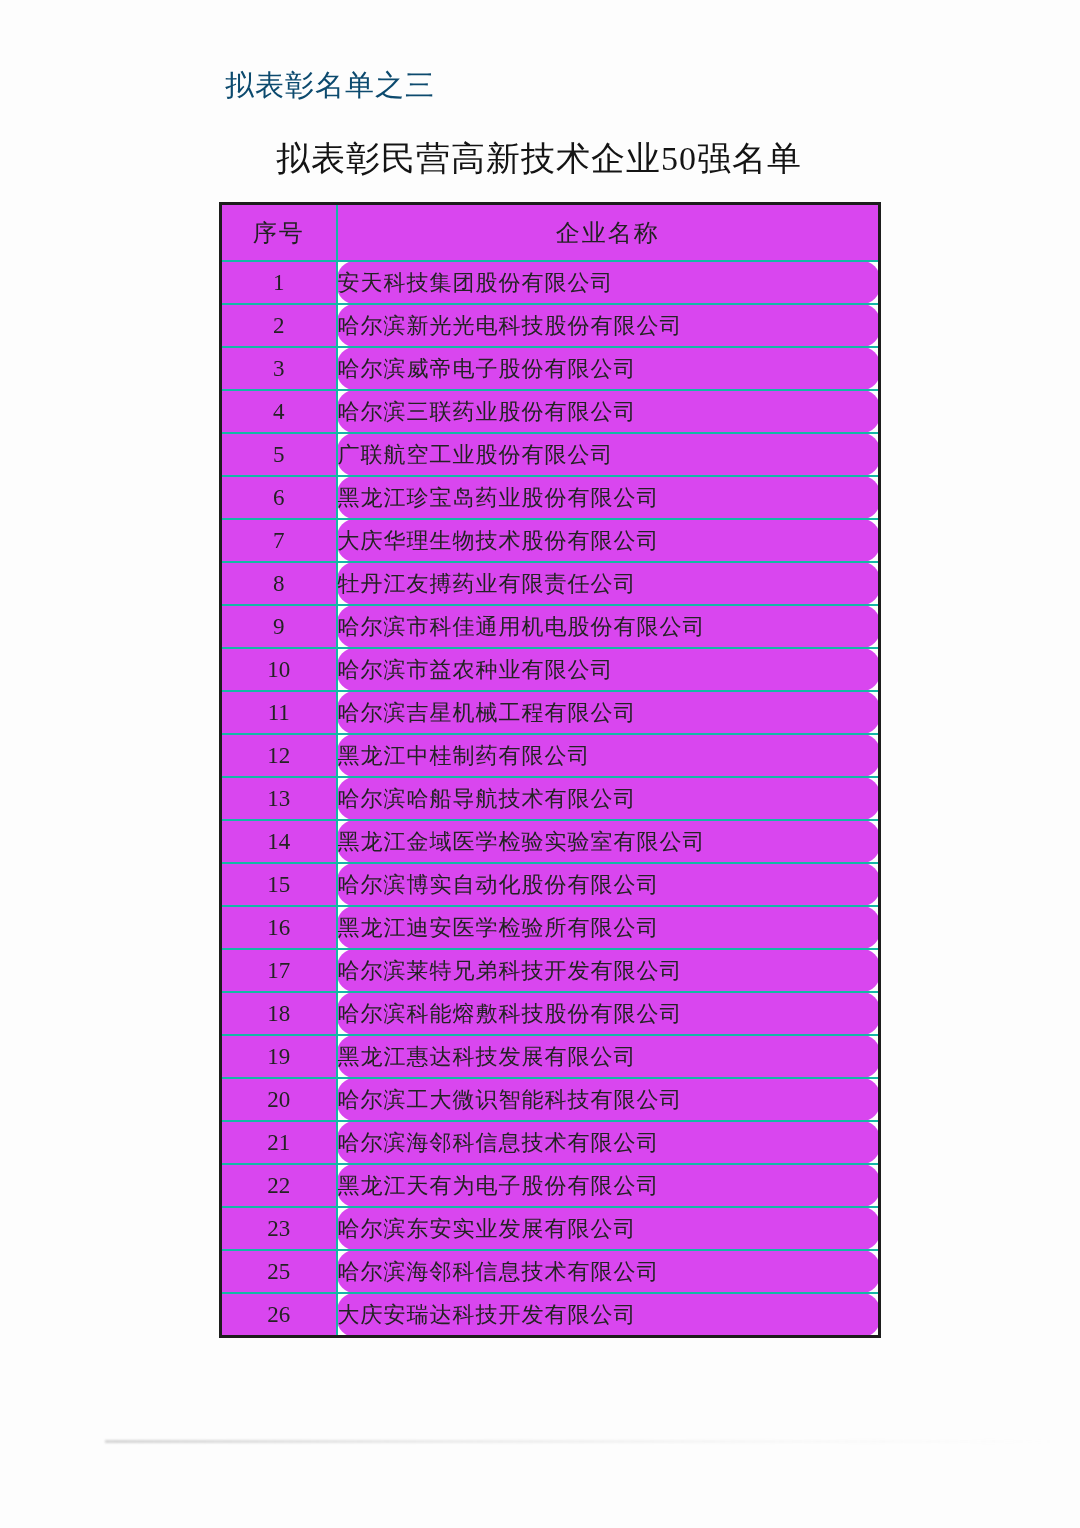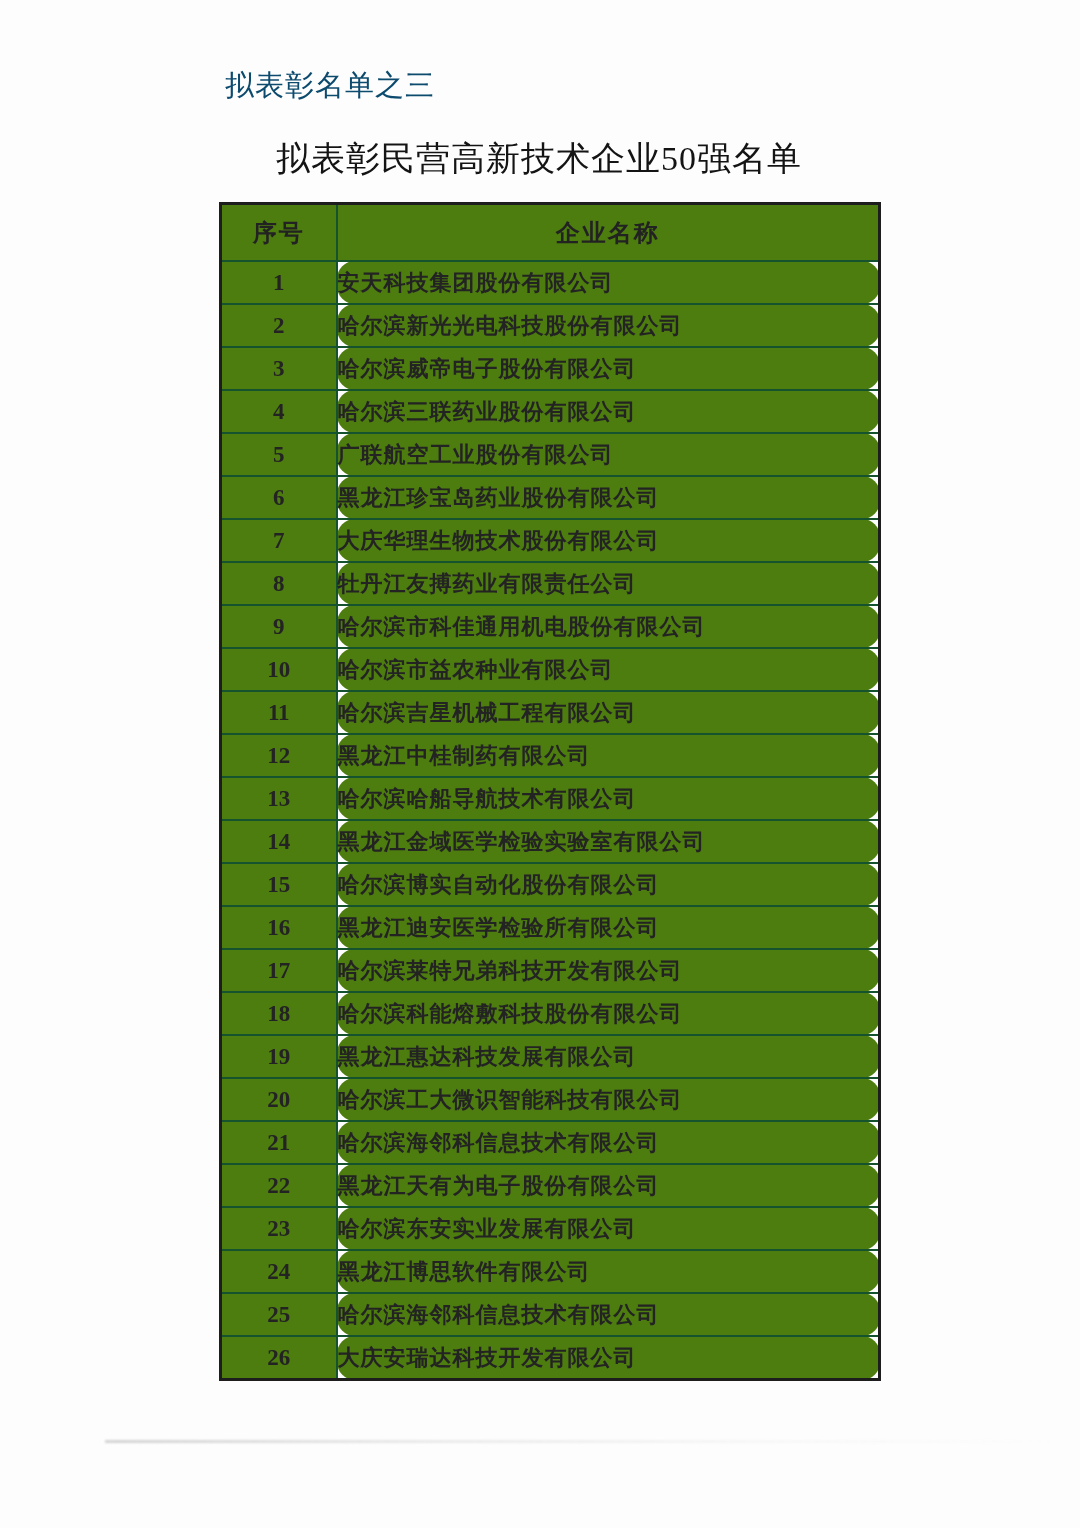--- a/index.html
+++ b/index.html
@@ -44,24 +44,23 @@
     left: 219px;
     top: 202px;
     width: 659px;
     border-collapse: collapse;
     table-layout: fixed;
   }
   table.companies col.c-no   { width: 116px; }
   table.companies col.c-name { width: 543px; }
   table.companies th,
   table.companies td {
-    border: 2px solid #14532d;
+    border: 2px solid #14b8a6;
     padding: 0;
-    background: #4d7c0f;
-    font-weight: bold;
+    background: #d946ef;
   }
   table.companies {
     border: 3px solid #1d1d1d;
   }
   th.col-no, th.col-name {
     height: 55px;
     font-family: "Liberation Sans", "DejaVu Sans", sans-serif;
     font-size: 24px;
     font-weight: normal;
     letter-spacing: 2px;
@@ -207,24 +206,20 @@
       </tr>
       <tr>
         <td class="cell-no">22</td>
         <td class="cell-name">黑龙江天有为电子股份有限公司</td>
       </tr>
       <tr>
         <td class="cell-no">23</td>
         <td class="cell-name">哈尔滨东安实业发展有限公司</td>
       </tr>
       <tr>
-        <td class="cell-no">24</td>
-        <td class="cell-name">黑龙江博思软件有限公司</td>
-      </tr>
-      <tr>
         <td class="cell-no">25</td>
         <td class="cell-name">哈尔滨海邻科信息技术有限公司</td>
       </tr>
       <tr>
         <td class="cell-no">26</td>
         <td class="cell-name">大庆安瑞达科技开发有限公司</td>
       </tr>
     </tbody>
 </table>
 

